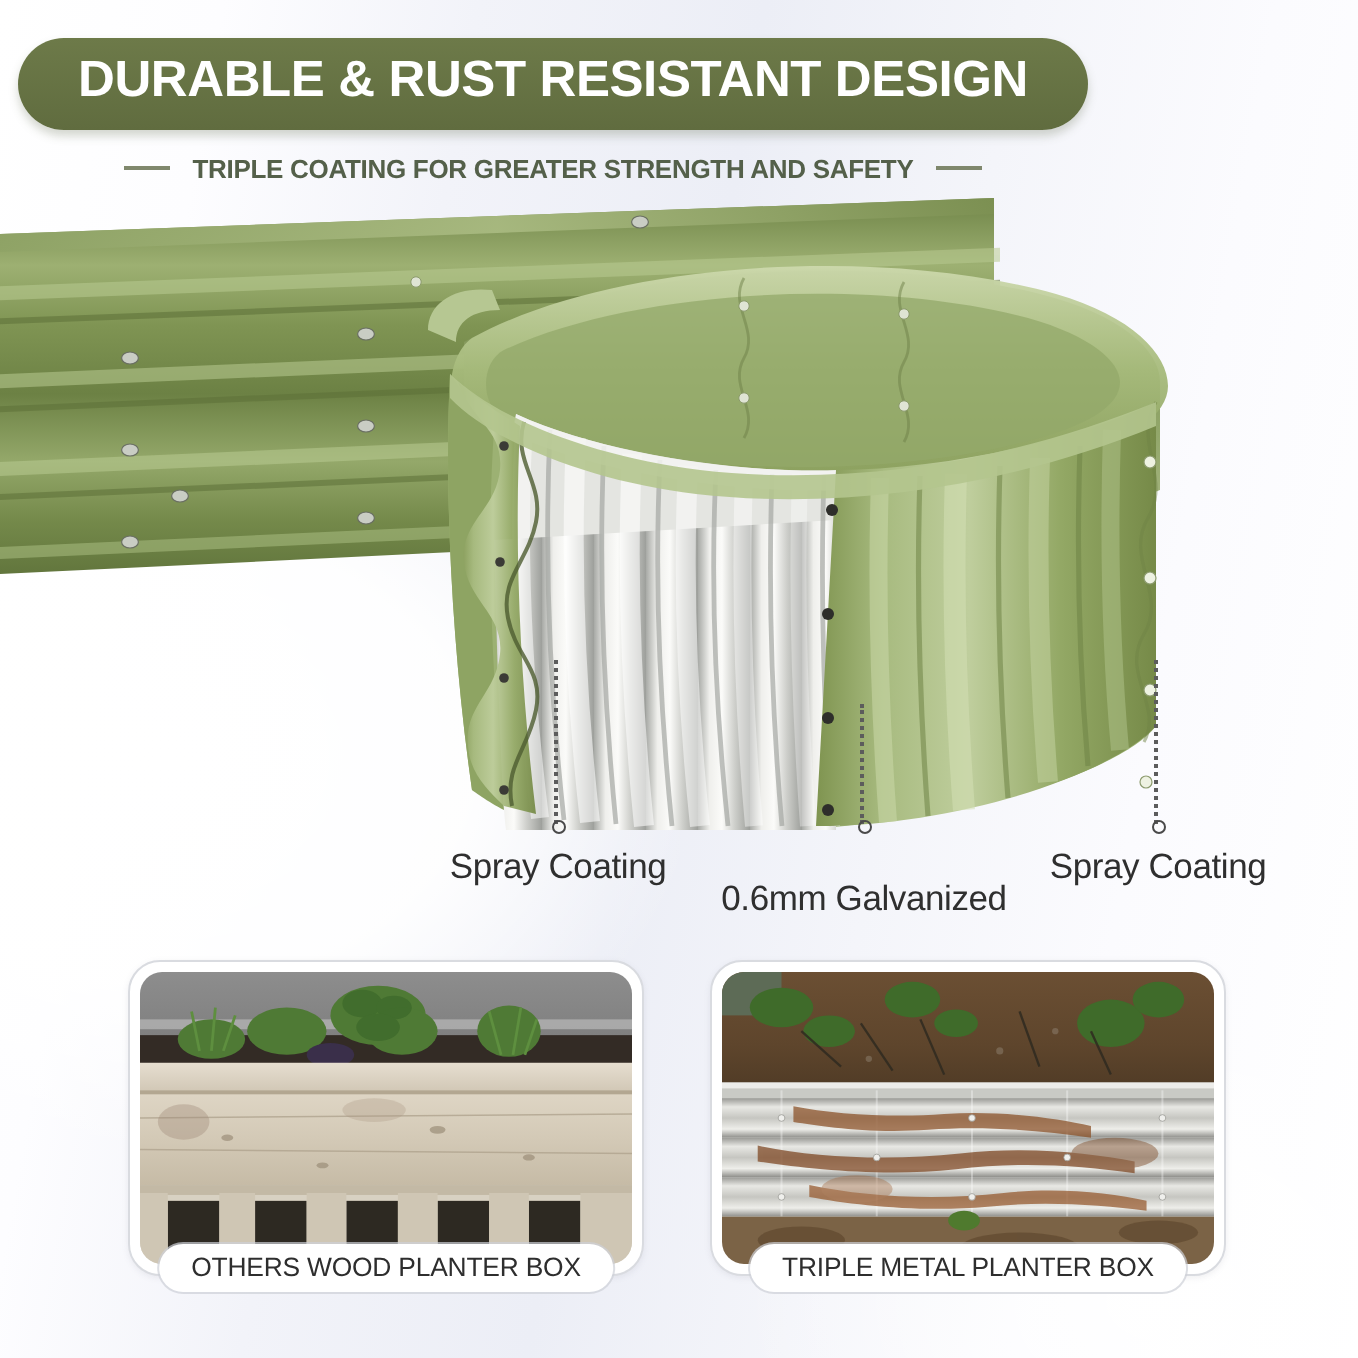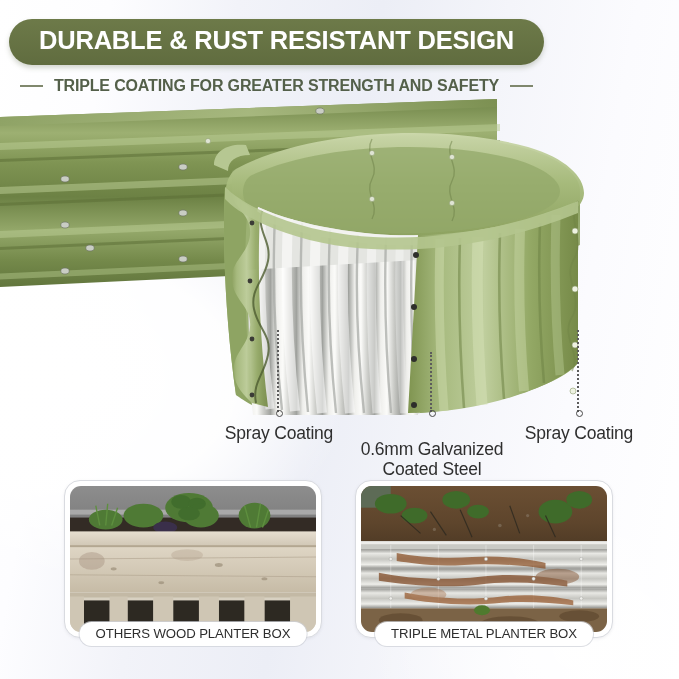--- a/index.html
+++ b/index.html
@@ -89,21 +89,21 @@
   }
   .sub-dash {
     display: block;
     width: 23px;
     height: 2px;
     background: #6a7354;
     opacity: 0.85;
   }
   .subtitle-text {
     color: #54604a;
-    font-size: 16px;
+    font-size: 13px;
     font-weight: bold;
     letter-spacing: -0.15px;
     line-height: 1;
     white-space: nowrap;
   }
 
   
   .product {
     position: absolute;
     left: 0;
@@ -484,21 +484,20 @@
       <span class="leader"></span>
       <span class="leader-dot"></span>
       <span class="callout-label">Spray Coating</span>
     </div>
 
     <div class="callout" id="callout-center">
       <span class="leader"></span>
       <span class="leader-dot"></span>
       <span class="callout-label two-line">
         <span>0.6mm Galvanized</span><br>
-        <span>Coated Steel</span>
       </span>
     </div>
 
     <div class="callout" id="callout-right">
       <span class="leader"></span>
       <span class="leader-dot"></span>
       <span class="callout-label">Spray Coating</span>
     </div>
   </div>
 

